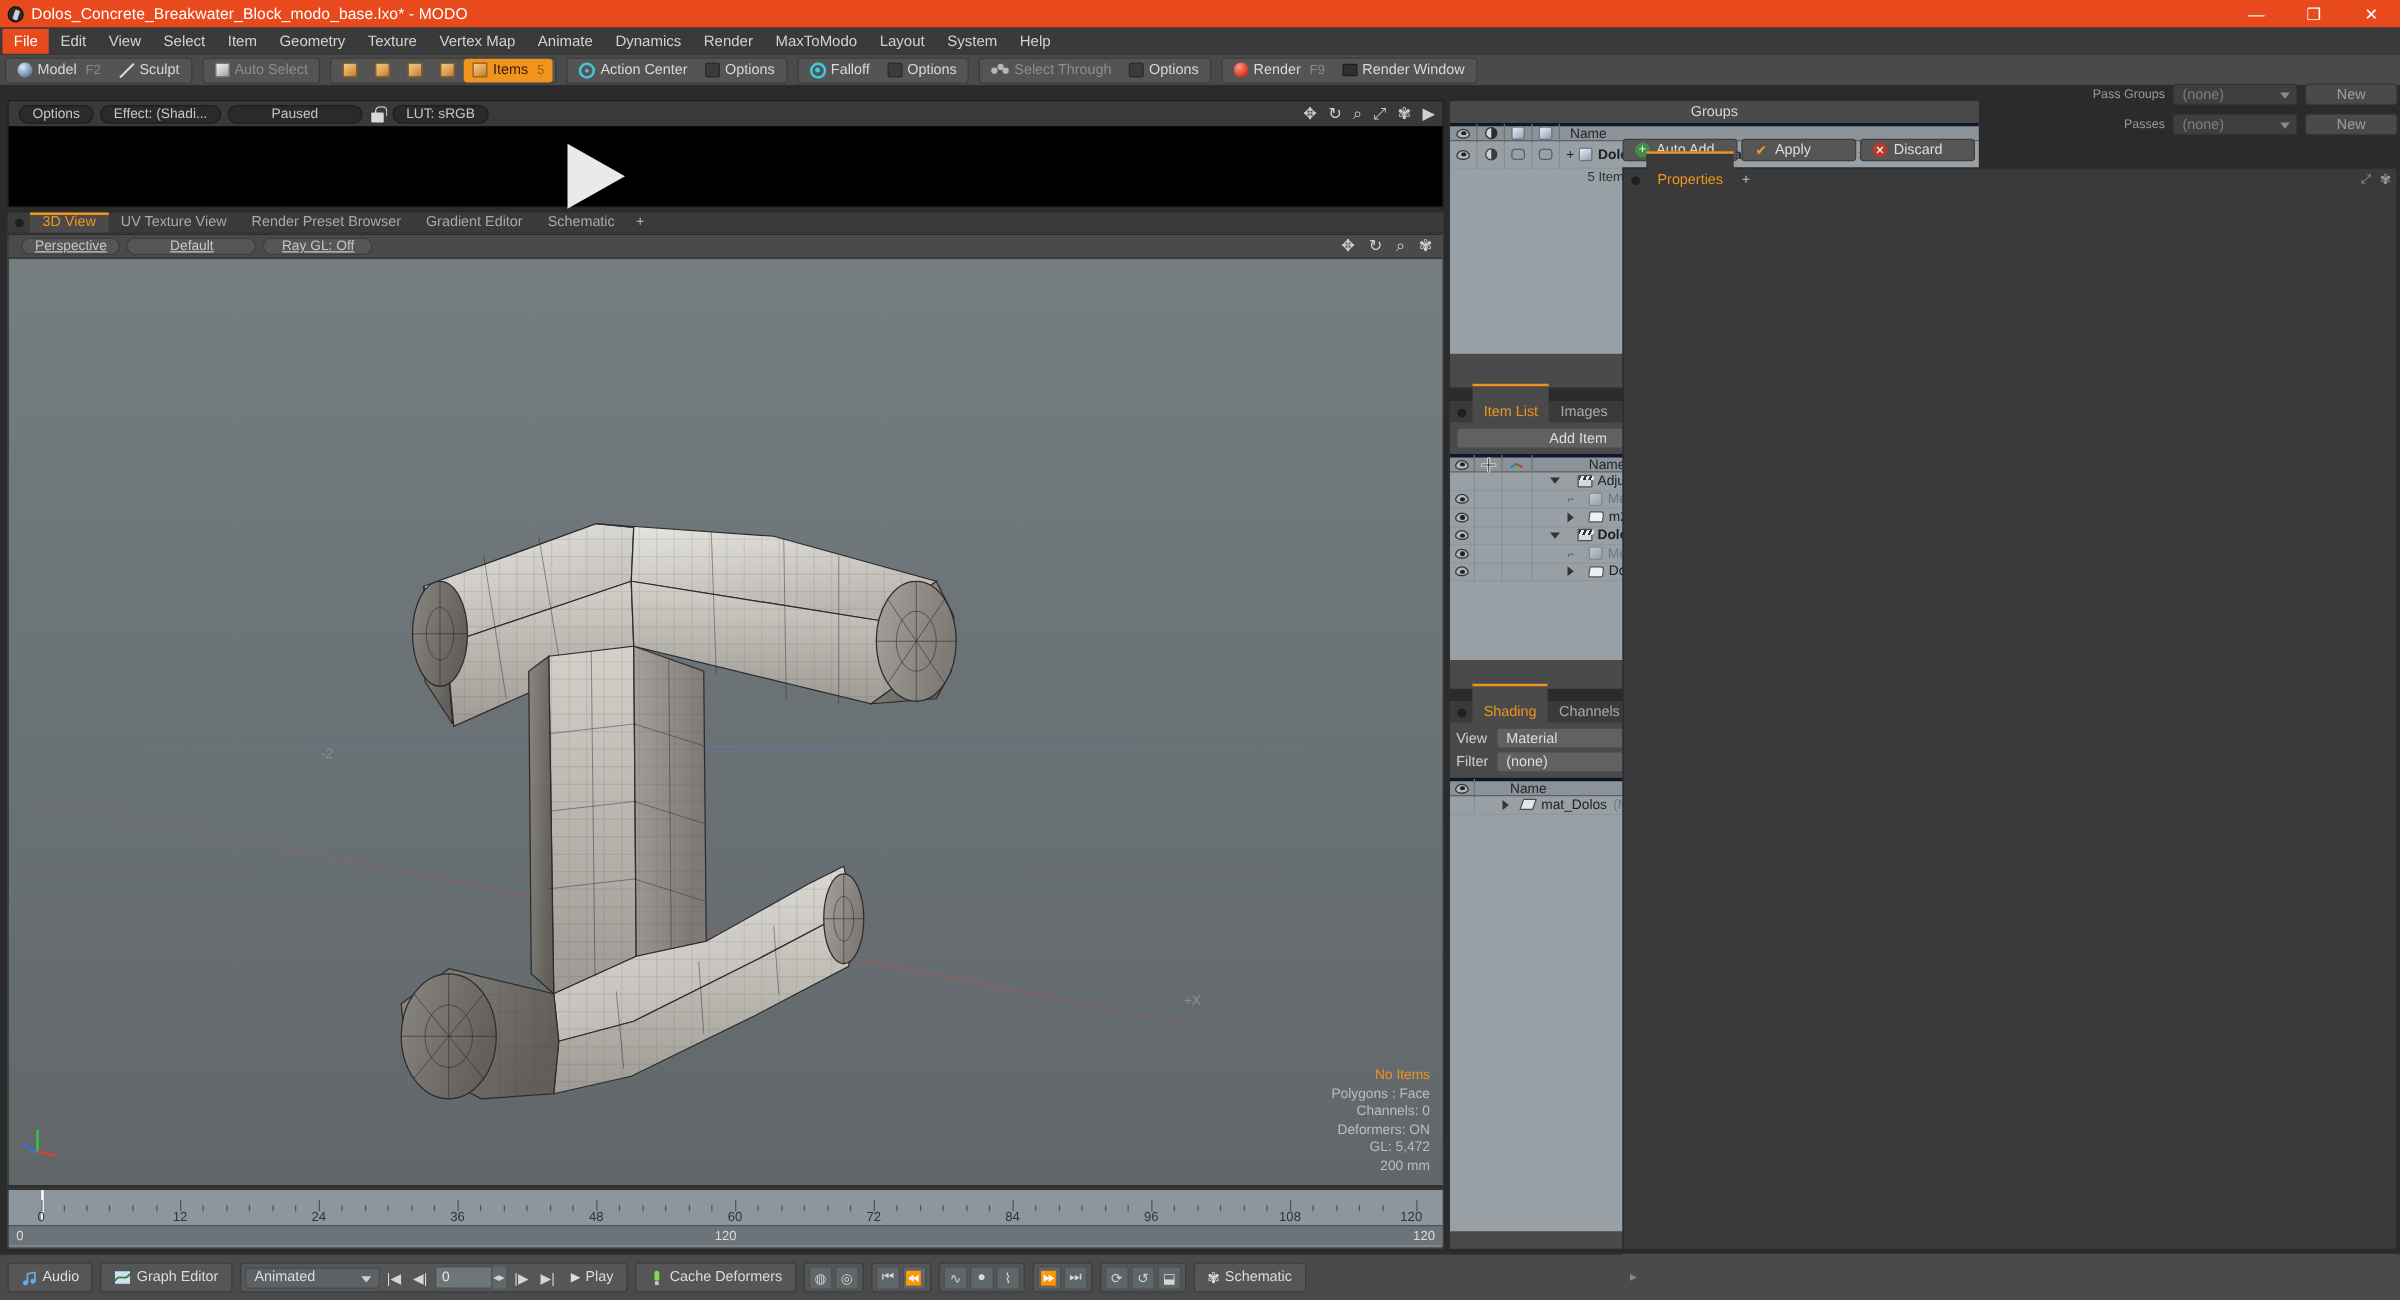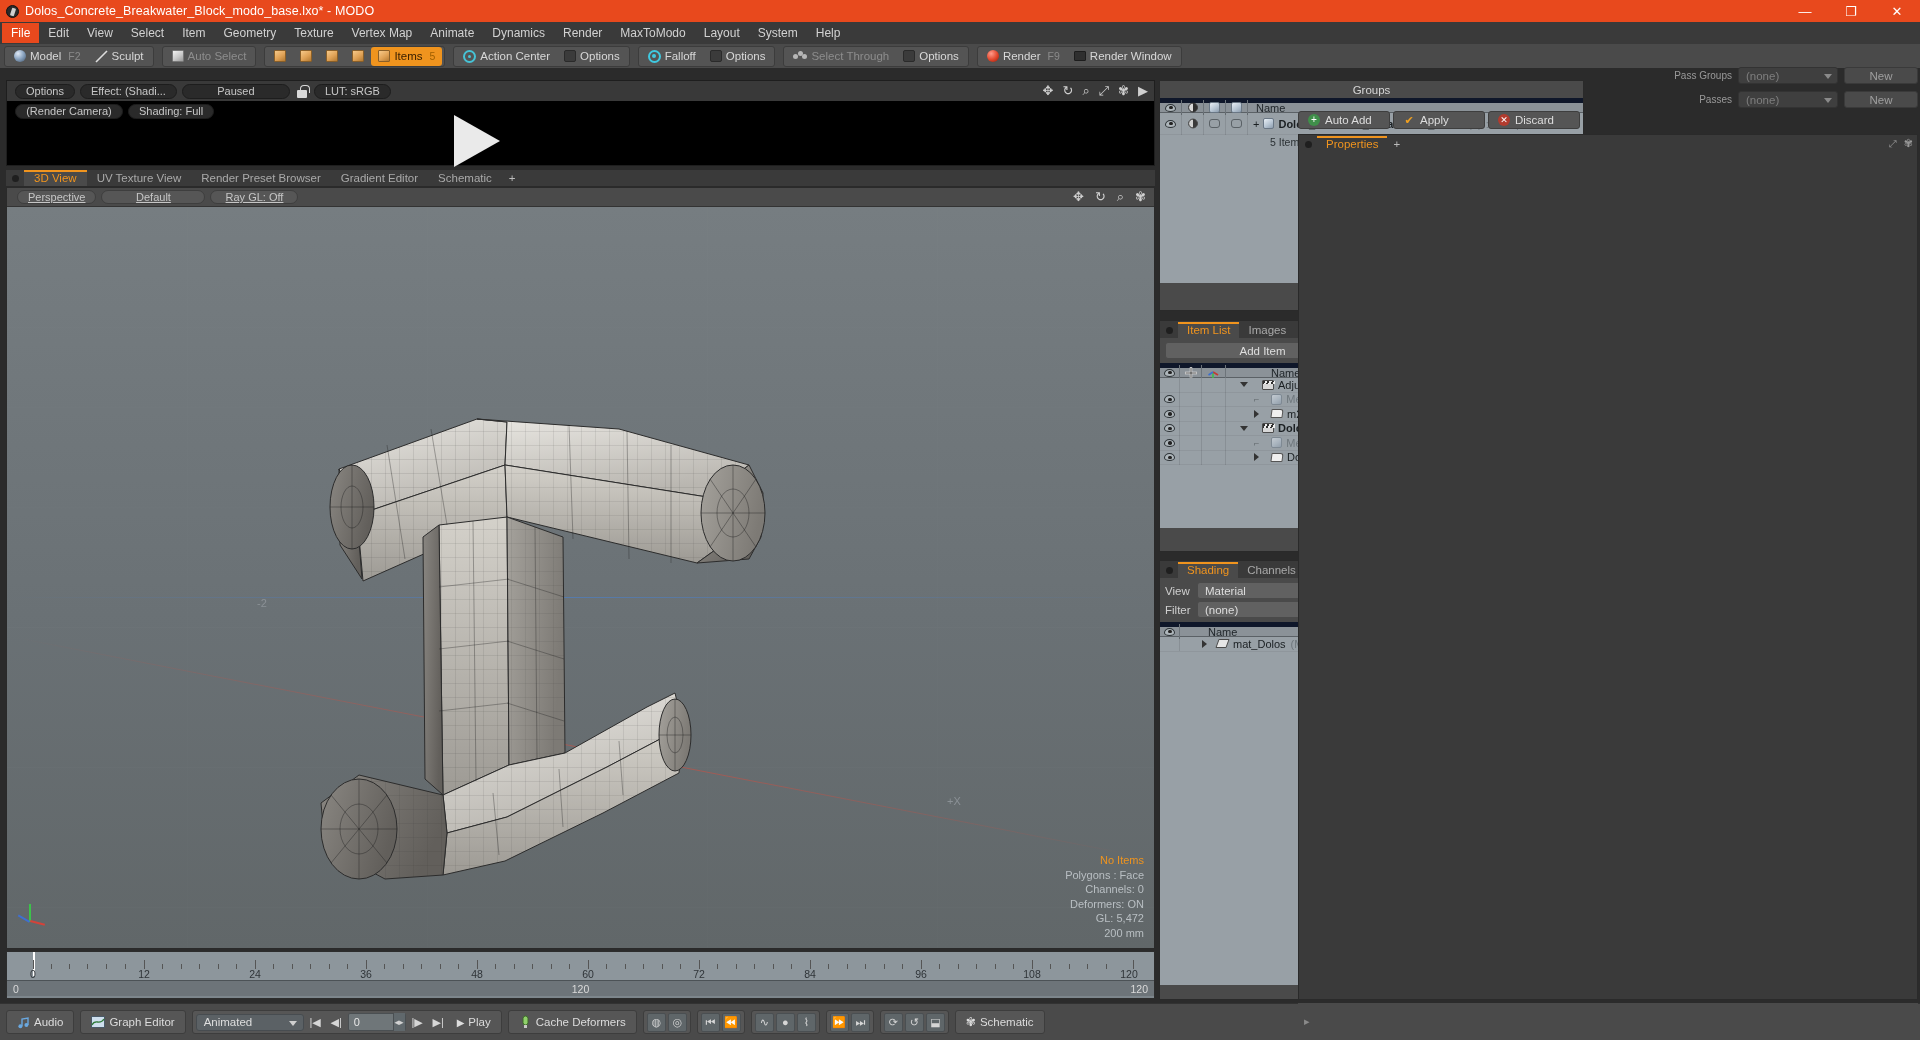--- a/index.html
+++ b/index.html
@@ -177,39 +177,39 @@
   .spinner{ width:12px;height:18px;background:#60686c;border-left:1px solid #4a4f52;
     display:flex;align-items:center;justify-content:center;color:#d2d2d2;font-size:9px;}
   .mini{ width:19px;height:19px;border-radius:2px; display:flex;align-items:center;
     justify-content:center; color:#d6d6d6; font-size:11px;}
   .mini.bx{ background:#5f6669; border:1px solid #4a4f52; }
 
   
   .rpanel{ position:absolute; background:#4a4a4a; border:1px solid #2a2a2a; }
   .ptabbar{ height:17px; background:#3a3a3a; display:flex; align-items:flex-end; }
   .ptab{ padding:2px 9px; font-size:11.5px; color:#a9a9a9; }
-  .ptab.sel{ background:#4a4a4a; color:#f0941e; border-top:2px solid #f0941e; padding-top:0;}
+  .ptab.sel{ background:#4a4a4a; color:#f0941e; border-top:2px solid #f0941e; padding-top:15px;}
   .ptab.plus{ color:#bbb; padding:2px 6px; }
   .ptitle{ height:17px; background:#4a4a4a; display:flex;align-items:center;
     justify-content:center; font-size:11.5px; color:#d6d6d6;}
   .pcorner{ position:absolute; right:4px; top:2px; display:flex; gap:7px; align-items:center;}
 
   .btnrow{ display:flex; align-items:center; gap:4px; padding:4px 5px; }
   .wbtn{ height:17px; background:#616161; border:1px solid #4a4a4a; border-radius:3px;
     display:flex;align-items:center;justify-content:center; color:#dedede; font-size:11.5px;}
   .wbtn.l{ justify-content:flex-start; padding-left:7px; }
   .drop{ height:17px; background:#616161; border:1px solid #4a4a4a; border-radius:3px;
     display:flex;align-items:center;padding-left:7px; color:#dedede; font-size:11.5px;
     position:relative;}
   .drop .ca{ position:absolute; right:6px; top:6px; width:0;height:0;
     border-left:4px solid transparent;border-right:4px solid transparent;border-top:5px solid #d0d0d0;}
   .sq-b{ width:17px;height:17px;background:#616161;border:1px solid #4a4a4a;border-radius:3px;
     display:flex;align-items:center;justify-content:center;font-size:10.5px;color:#ddd;}
 
-  .lhead{ display:flex; height:15px; background:#8b9298; border-top:5px solid #0f172a;
+  .lhead{ display:flex; height:15px; background:#8b9298; border-top:3px solid #0f172a;
     border-bottom:1px solid #5b6166; align-items:center; font-size:11px; color:#20262a;justify-content:center; }
   .lhead .c{ border-right:1px solid #6d747a; height:15px; display:flex;
     align-items:center; justify-content:center; }
   .lbody{ background:#98a0a6; }
   .lrow{ display:flex; height:14.5px; align-items:center; font-size:11px; color:#1a1f22;
     border-bottom:1px solid rgba(0,0,0,.06);}
   .lrow .c{ border-right:1px solid rgba(0,0,0,.10); height:14.5px; display:flex;
     align-items:center; justify-content:center; }
   .eye{ width:11px;height:8px;border-radius:50% 50% 50% 50%/60% 60% 40% 40%;
     border:1.2px solid #2e3438; position:relative; background:#aeb6bb;}
@@ -401,24 +401,20 @@
       <div class="lock"></div>
       <div class="pill">LUT: sRGB</div>
       <div class="rpv-icons">
         <span class="ic">✥</span>
         <span class="ic">↻</span>
         <span class="ic">⌕</span>
         <span class="ic">⤢</span>
         <span class="ic">✾</span>
         <span class="ic">▶</span>
       </div>
-    </div>
-    <div class="rpv-bar2" style="position:absolute;left:0;top:20px;width:1147px;z-index:3;background:transparent;">
-      <div class="pill wide">(Render Camera)</div>
-      <div class="pill">Shading: Full</div>
     </div>
   </div>
 
   <div class="vptabs">
     <div class="dotmark"></div>
     <div class="vtab sel">3D View</div>
     <div class="vtab">UV Texture View</div>
     <div class="vtab">Render Preset Browser</div>
     <div class="vtab">Gradient Editor</div>
     <div class="vtab">Schematic</div>

